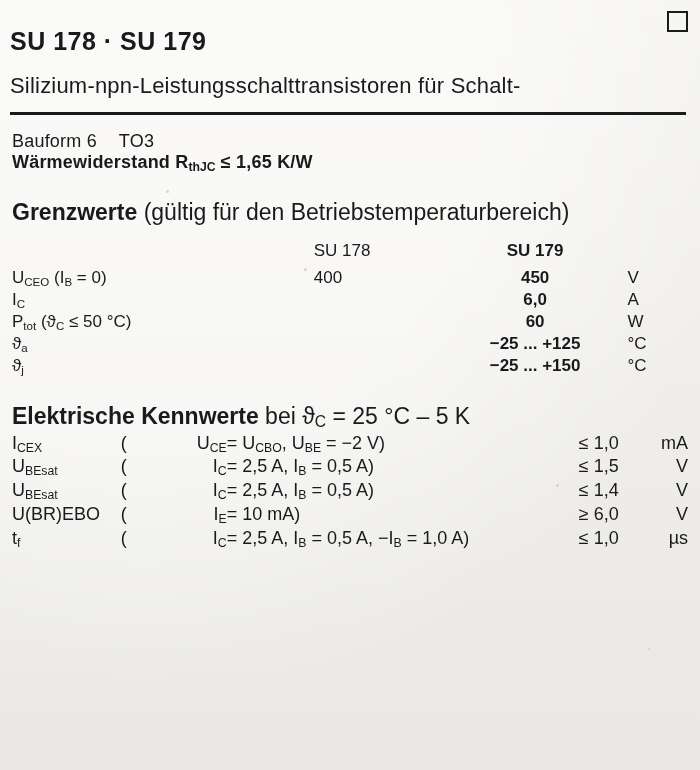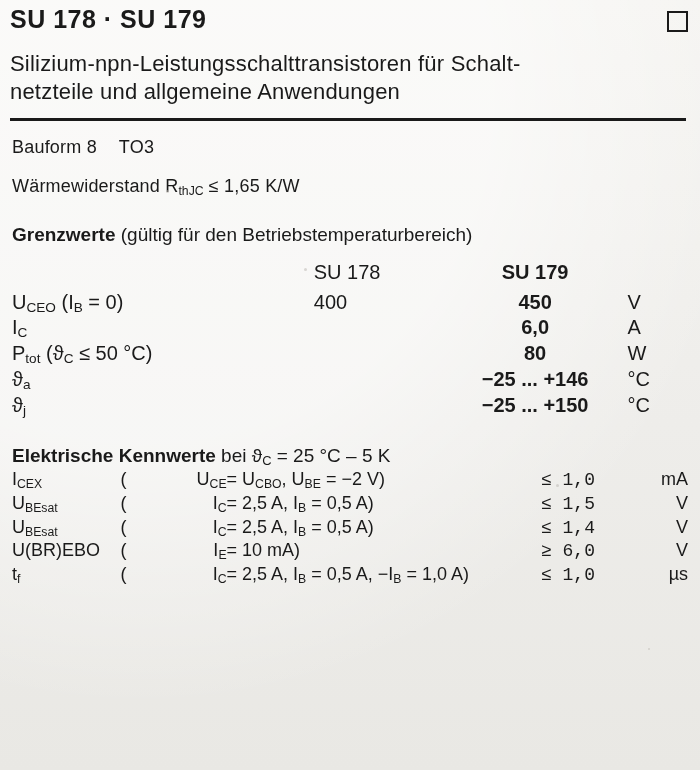--- a/index.html
+++ b/index.html
@@ -38,20 +38,21 @@
     display: flex;
     align-items: flex-start;
     justify-content: space-between;
   }
   .doc-title {
     font-size: 25px;
     font-weight: bold;
     letter-spacing: 0.5px;
     line-height: 1.1;
     margin-left: 2px;
+    margin-top: 22px;
   }
   .corner-box {
     width: 17px;
     height: 17px;
     border: 2px solid #1a1a1a;
     margin-top: 5px;
     margin-right: 4px;
   }
   .subtitle {
     font-size: 22px;
@@ -68,50 +69,50 @@
     width: 676px;
   }
 
   
   .line {
     font-size: 18px;
     letter-spacing: 0.2px;
     margin-left: 4px;
   }
   .spaced {
-    margin-top: 18px;
+    font-weight: bold;
   }
   .bauform {
     margin-top: 16px;
   }
   .bauform .gap {
     display: inline-block;
     width: 22px;
   }
   .sectionhead {
-    font-size: 19px;
+    font-size: 23px;
     margin-left: 4px;
     margin-top: 26px;
   }
   .sectionhead b {
     font-weight: bold;
   }
   sub {
     font-size: 0.68em;
     vertical-align: -0.22em;
     letter-spacing: 0;
   }
 
   
   .gw {
     margin-top: 14px;
     margin-left: 4px;
     width: 676px;
     border-collapse: collapse;
-    font-size: 20px;
+    font-size: 17px;
   }
   .gw td {
     padding: 1px 0 1px 0;
     vertical-align: baseline;
     white-space: nowrap;
   }
   .gw .c-sym { width: 300px; }
   .gw .c-a   { width: 150px; text-align: left; }
   .gw .c-b   { width: 140px; text-align: center; padding-right: 8px; font-weight: bold; }
   .gw .c-u   { width: 60px; text-align: left; padding-left: 14px; }
@@ -124,21 +125,21 @@
     border-collapse: collapse;
     font-size: 18px;
   }
   .kw td {
     padding: 1px 0;
     vertical-align: baseline;
     white-space: nowrap;
   }
   .kw .c-sym  { width: 110px; }
   .kw .c-cond { width: 400px; }
-  .kw .c-val  { width: 105px; text-align: center; padding-right: 6px; font-family: Liberation Mono, monospace; }
+  .kw .c-val  { width: 105px; text-align: right; padding-right: 6px; }
   .kw .c-unit { width: 55px; text-align: right; padding-left: 10px; }
   .kw .cond-open { display: inline-block; width: 14px; }
   .kw .eqcol { display: inline-block; width: 92px; text-align: right; }
 
   
   .speck {
     position: absolute;
     background: #bdbab4;
     border-radius: 50%;
     opacity: 0.55;
@@ -150,27 +151,26 @@
 <div class="page">
   <div class="inner">
 
     <div class="title-row">
       <div class="doc-title">SU 178 · SU 179</div>
       <div class="corner-box"></div>
     </div>
 
     <div class="subtitle">
       <span>Silizium-npn-Leistungsschalttransistoren für Schalt-</span><br>
-      <span>netzteile und allgemeine Anwendungen</span>
     </div>
 
     <hr class="rule">
 
     <div class="line bauform">
-      <span>Bauform 8</span><span class="gap"></span><span>TO3</span>
+      <span>Bauform 6</span><span class="gap"></span><span>TO3</span>
     </div>
 
     <div class="line spaced">
       <span>Wärmewiderstand R</span><sub>thJC</sub>&nbsp;<span>≤ 1,65 K/W</span>
     </div>
 
     <div class="sectionhead">
       <b>Grenzwerte</b>
       <span>(gültig für den Betriebstemperaturbereich)</span>
     </div>
@@ -196,28 +196,28 @@
           <td class="c-sym"><span>I</span><sub>C</sub></td>
           <td class="c-a"></td>
           <td class="c-b">6,0</td>
           <td class="c-u">A</td>
         </tr>
 
 
         <tr>
           <td class="c-sym"><span>P</span><sub>tot</sub><span> (ϑ</span><sub>C</sub><span> ≤ 50 °C)</span></td>
           <td class="c-a"></td>
-          <td class="c-b">80</td>
+          <td class="c-b">60</td>
           <td class="c-u">W</td>
         </tr>
 
         <tr>
           <td class="c-sym"><span>ϑ</span><sub>a</sub></td>
           <td class="c-a"></td>
-          <td class="c-b">−25 ... +146</td>
+          <td class="c-b">−25 ... +125</td>
           <td class="c-u">°C</td>
         </tr>
 
         <tr>
           <td class="c-sym"><span>ϑ</span><sub>j</sub></td>
           <td class="c-a"></td>
           <td class="c-b">−25 ... +150</td>
           <td class="c-u">°C</td>
         </tr>
       </tbody>

